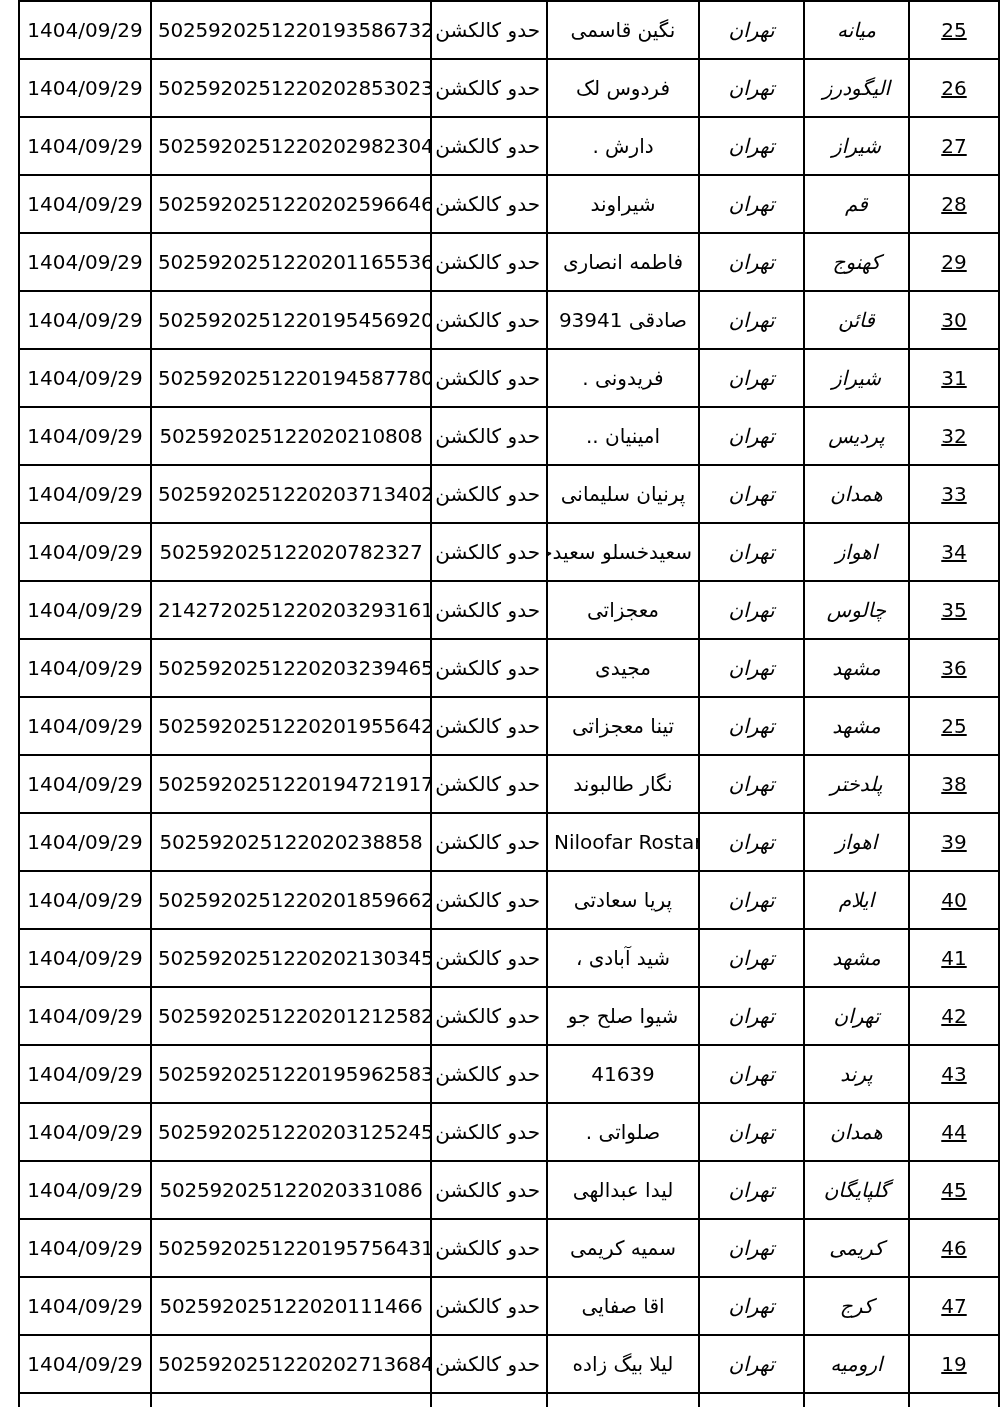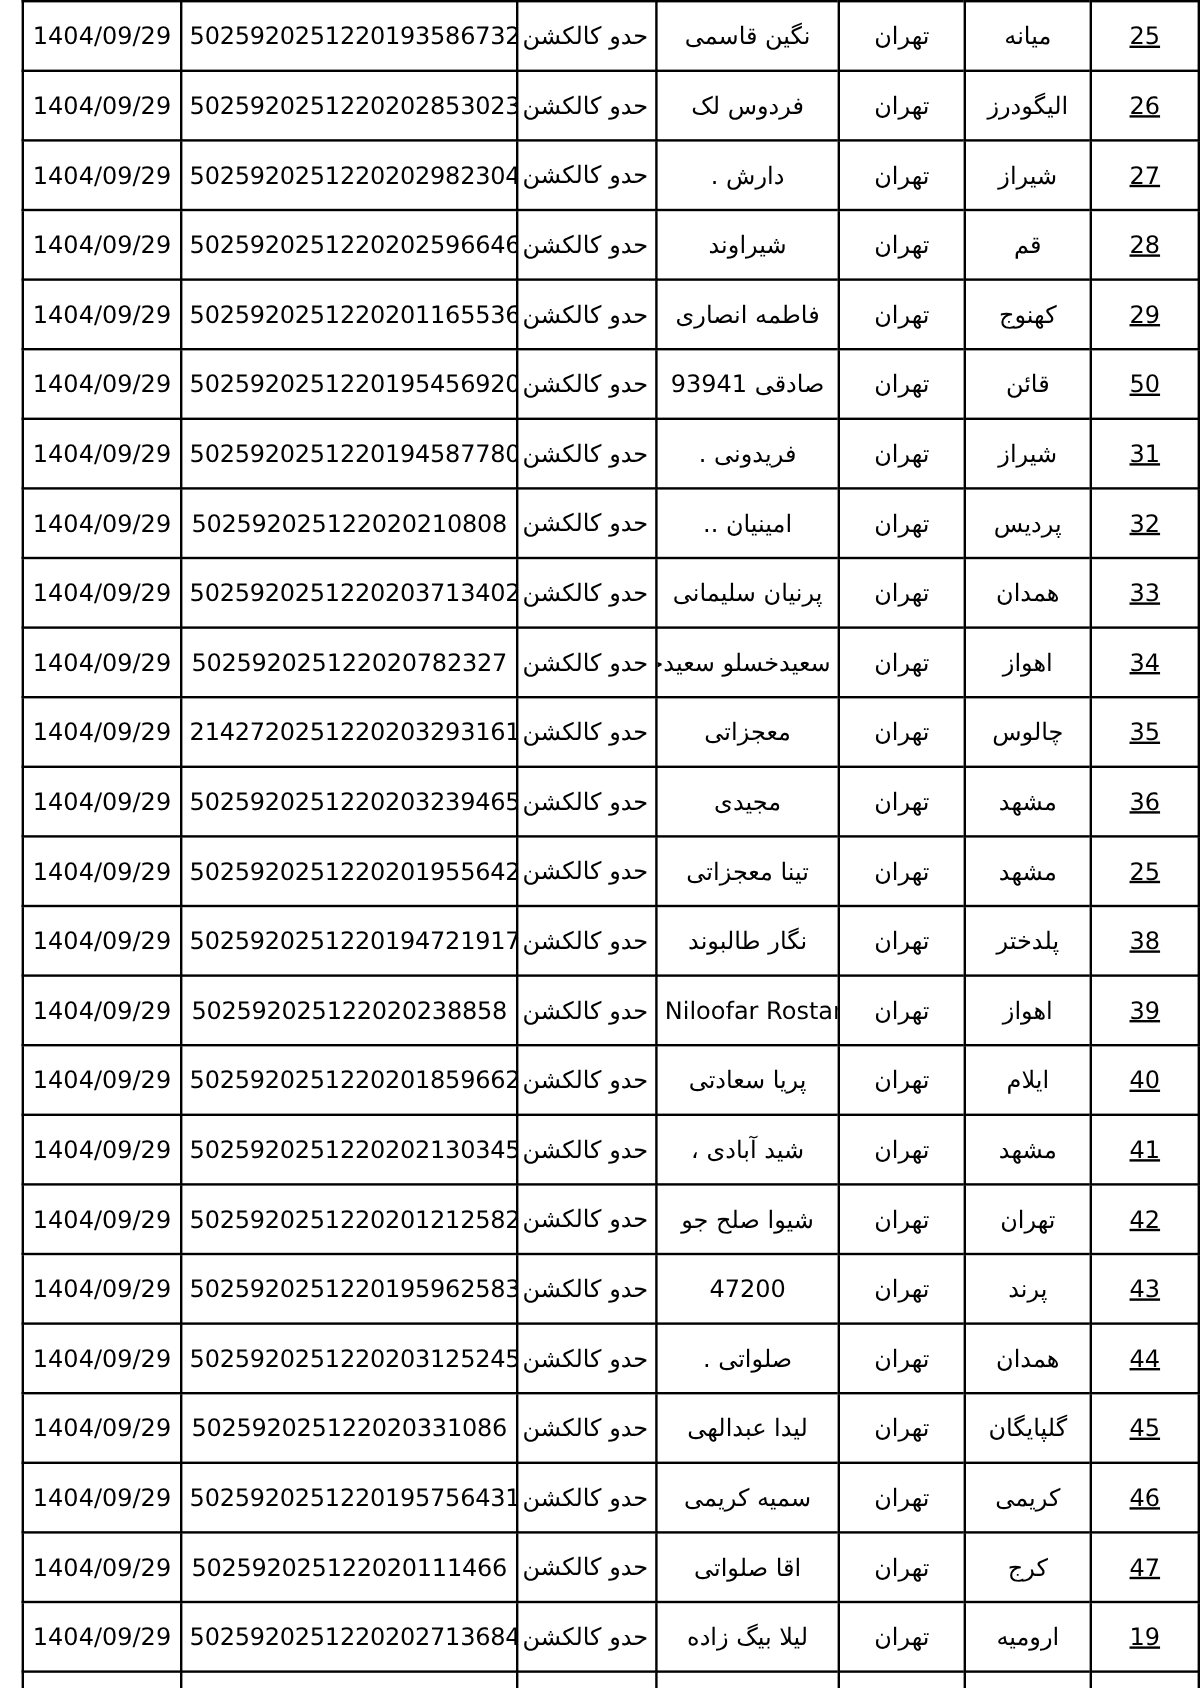--- a/index.html
+++ b/index.html
@@ -55,20 +55,21 @@
   col.c-date     { width: 132px; }
 
   td.cell-index {
     font-size: 20px;
     direction: ltr;
     text-decoration: underline;
   }
   td.cell-city,
   td.cell-origin {
     font-size: 21px;
+    font-style: italic;
   }
   td.cell-name {
     font-size: 21px;
     white-space: normal;
     word-break: break-word;
     line-height: 1.15;
   }
   td.cell-name.latin {
     direction: ltr;
     font-size: 20px;
@@ -141,21 +142,21 @@
         <tr>
           <td class="cell-index">29</td>
           <td class="cell-city">کهنوج</td>
           <td class="cell-origin">تهران</td>
           <td class="cell-name">فاطمه انصاری</td>
           <td class="cell-service">حدو کالکشن</td>
           <td class="cell-tracking">5025920251220201165536</td>
           <td class="cell-date">1404/09/29</td>
         </tr>
         <tr>
-          <td class="cell-index">50</td>
+          <td class="cell-index">30</td>
           <td class="cell-city">قائن</td>
           <td class="cell-origin">تهران</td>
           <td class="cell-name">صادقی 93941</td>
           <td class="cell-service">حدو کالکشن</td>
           <td class="cell-tracking">5025920251220195456920</td>
           <td class="cell-date">1404/09/29</td>
         </tr>
         <tr>
           <td class="cell-index">31</td>
           <td class="cell-city">شیراز</td>
@@ -261,21 +262,21 @@
           <td class="cell-origin">تهران</td>
           <td class="cell-name">شیوا  صلح جو</td>
           <td class="cell-service">حدو کالکشن</td>
           <td class="cell-tracking">5025920251220201212582</td>
           <td class="cell-date">1404/09/29</td>
         </tr>
         <tr>
           <td class="cell-index">43</td>
           <td class="cell-city">پرند</td>
           <td class="cell-origin">تهران</td>
-          <td class="cell-name latin">47200</td>
+          <td class="cell-name latin">41639</td>
           <td class="cell-service">حدو کالکشن</td>
           <td class="cell-tracking">5025920251220195962583</td>
           <td class="cell-date">1404/09/29</td>
         </tr>
         <tr>
           <td class="cell-index">44</td>
           <td class="cell-city">همدان</td>
           <td class="cell-origin">تهران</td>
           <td class="cell-name">صلواتی .</td>
           <td class="cell-service">حدو کالکشن</td>
@@ -297,21 +298,21 @@
           <td class="cell-origin">تهران</td>
           <td class="cell-name">سمیه کریمی</td>
           <td class="cell-service">حدو کالکشن</td>
           <td class="cell-tracking">5025920251220195756431</td>
           <td class="cell-date">1404/09/29</td>
         </tr>
         <tr>
           <td class="cell-index">47</td>
           <td class="cell-city">کرج</td>
           <td class="cell-origin">تهران</td>
-          <td class="cell-name">اقا صلواتی</td>
+          <td class="cell-name">اقا صفایی</td>
           <td class="cell-service">حدو کالکشن</td>
           <td class="cell-tracking">502592025122020111466</td>
           <td class="cell-date">1404/09/29</td>
         </tr>
         <tr>
           <td class="cell-index">19</td>
           <td class="cell-city">ارومیه</td>
           <td class="cell-origin">تهران</td>
           <td class="cell-name">لیلا بیگ زاده</td>
           <td class="cell-service">حدو کالکشن</td>

